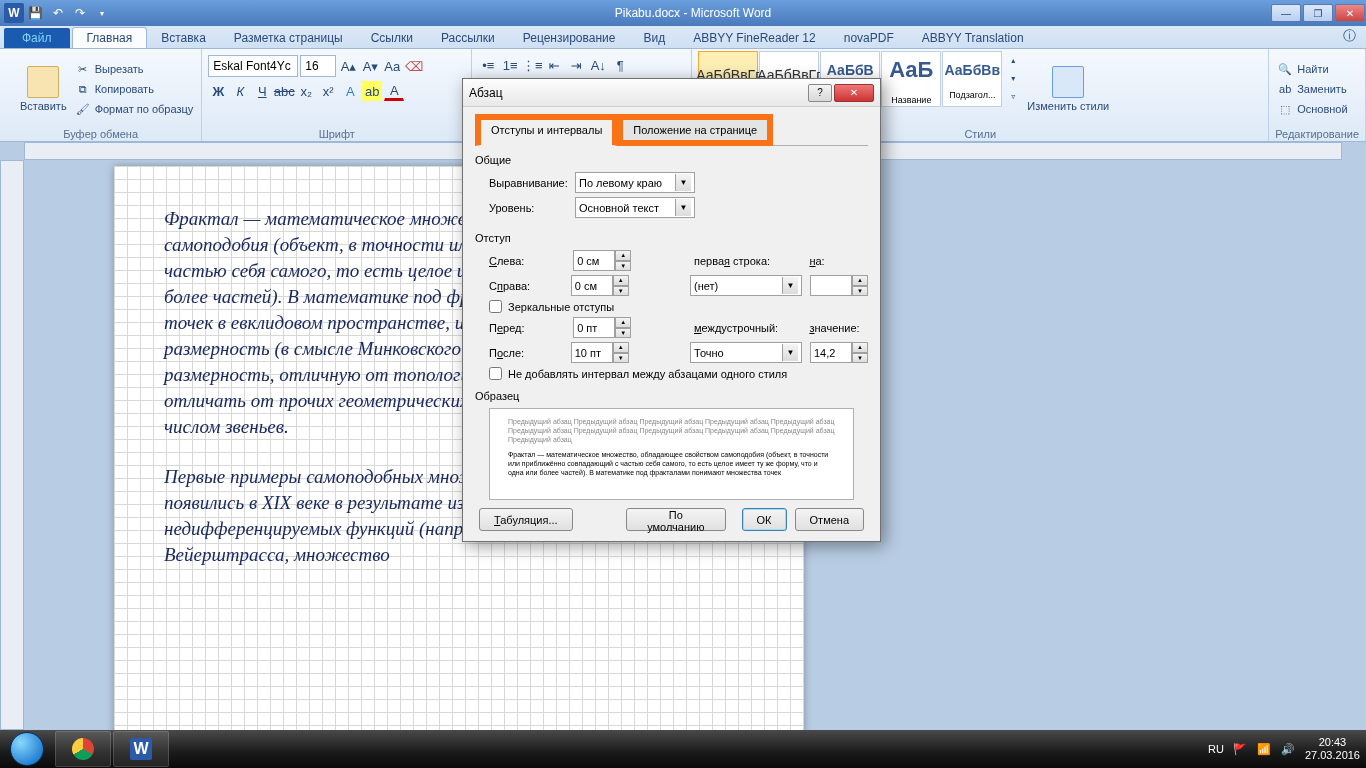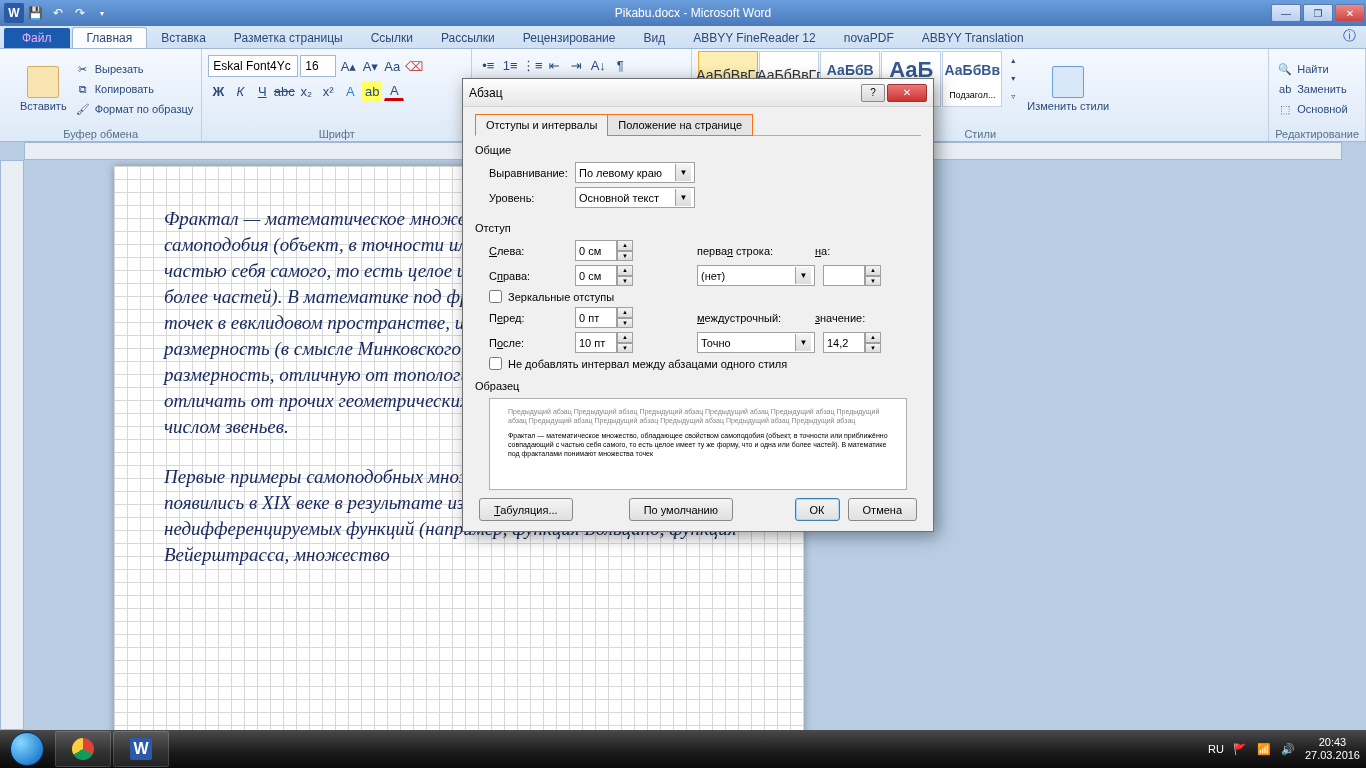--- a/index.html
+++ b/index.html
@@ -9,21 +9,21 @@
 .titlebar { height: 26px; background: linear-gradient(#6a9edc, #4a7abc); display: flex; align-items: center; }
 .titlebar .qat { display: flex; gap: 2px; padding: 0 4px; }
 .qat-btn { width: 20px; height: 20px; display: flex; align-items: center; justify-content: center; color: #fff; font-size: 12px; }
 .title { flex: 1; text-align: center; color: #fff; font-size: 12px; }
 .win-controls { display: flex; }
 .win-btn { width: 30px; height: 18px; background: linear-gradient(#dce8f8,#b8d0f0); border: 1px solid #5a7ab0; margin: 0 1px; display:flex;align-items:center;justify-content:center;font-size:10px;color:#2a4a7a; border-radius:2px; }
 .win-btn.close { background: linear-gradient(#e88,#c44); color:#fff; }
 
 
 .ribbon-tabs { height: 23px; background: linear-gradient(#dce8f6,#cfe0f4); display: flex; align-items: flex-end; padding-left: 4px; border-bottom:1px solid #a0b8d8;}
-.file-tab { background: #1a5bb0; color:#f0abfc; padding: 3px 18px; font-size:12px; border-radius:2px 2px 0 0; margin-right:2px;}
+.file-tab { background: #1a5bb0; color:#7dd3fc; padding: 3px 18px; font-size:12px; border-radius:2px 2px 0 0; margin-right:2px;}
 .rtab { padding: 3px 14px; font-size:12px; color:#2a4a7a; cursor:pointer; }
 .rtab.active { background:#fafcfe; border:1px solid #a0b8d8; border-bottom:none; border-radius:3px 3px 0 0;}
 .help-icon { margin-left:auto; padding:3px 10px; color:#2a5aa8; font-size:13px;}
 
 
 .ribbon { height: 93px; background: linear-gradient(#f5f9fe,#dde9f7); border-bottom:1px solid #a0b8d8; display:flex; }
 .rgroup { border-right:1px solid #c0d0e8; padding: 2px 6px 0 6px; display:flex; flex-direction:column; }
 .rgroup-body { flex:1; display:flex; }
 .rgroup-label { text-align:center; font-size:11px; color:#55708f; padding:1px 0; }
 .big-btn { display:flex; flex-direction:column; align-items:center; justify-content:center; padding:2px 6px; font-size:11px; color:#2a4a7a;margin-left:8px; }
@@ -44,28 +44,28 @@
 .workspace { position:absolute; top:142px; left:0; right:0; bottom:38px; background:#b8cde4; }
 .hruler { position:absolute; top:0; left:24px; right:24px; height:18px; background:#e9eef5; border:1px solid #a0b8d8;}
 .vruler { position:absolute; top:18px; left:0; width:24px; bottom:0; background:#e9eef5; border:1px solid #a0b8d8;}
 .doc-scroll { position:absolute; top:18px; left:24px; right:24px; bottom:0; overflow:hidden; }
 .page { position:absolute; top:6px; left:90px; width:690px; height:940px; background:#fff; box-shadow:0 0 8px rgba(0,0,0,.3);}
 .page-content { padding:40px 50px; }
 .handw { font-family: "Segoe Script", "Brush Script MT", cursive; font-size:19px; color:#1a2a60; line-height:26px; font-style:italic;}
 .grid-bg { background-image: linear-gradient(#d8d8d8 1px, transparent 1px), linear-gradient(90deg, #d8d8d8 1px, transparent 1px); background-size: 13px 13px; }
 
 
-.dialog { position:absolute; left:462px; top:78px; width:472px; background:#f0f0f0; border:1px solid #707070; box-shadow: 4px 4px 16px rgba(0,0,0,.4); z-index: 100;}
+.dialog { position:absolute; left:462px; top:78px; width:419px; background:#f0f0f0; border:1px solid #707070; box-shadow: 4px 4px 16px rgba(0,0,0,.4); z-index: 100;}
 .dlg-title { height:28px; background:linear-gradient(#fdfdfd,#e8e8e8); display:flex; align-items:center; padding:0 6px; border-bottom:1px solid #d0d0d0;}
 .dlg-title-text { font-size:12px; flex:1;}
 .dlg-win-btn { width:24px; height:18px; border:1px solid #888; background:linear-gradient(#f4f4f4,#d8d8d8); margin-left:2px; font-size:10px; display:flex; align-items:center; justify-content:center; border-radius:2px;}
 .dlg-close { background:linear-gradient(#e77,#c33); color:#fff; width:40px; border-color:#933;}
 .dlg-body { padding:6px 12px 10px 12px; font-size:11px; color:#000;}
 .dlg-tabs { display:flex; border-bottom:1px solid #b0b0b0; margin-bottom:8px;}
-.dlg-tab { padding:4px 10px; border:1px solid #f97316; background:#f0f0f0; margin-right:-1px; position:relative; top:1px;}
+.dlg-tab { padding:4px 10px; border:6px solid #f97316; background:#f0f0f0; margin-right:-1px; position:relative; top:1px;}
 .dlg-tab.active { background:#f0f0f0; border-bottom:1px solid #f0f0f0; }
 .dlg-tab:not(.active){ background:#e4e4e4;}
 .section-hdr { font-size:11px; margin:6px 0 6px 0;}
 .form-row { display:flex; align-items:center; margin:4px 0 4px 14px; gap:8px;}
 .form-row label { width:78px; font-size:11px;}
 .form-row label.wide { width:110px;}
 .combo { height:21px; background:#fff; border:1px solid #a0a0a0; font-size:11px; padding:1px 3px; }
 .combo.drop { display:flex; align-items:center; justify-content:space-between;}
 .drop-arrow { width:16px; height:17px; background:linear-gradient(#f4f4f4,#dcdcdc); border-left:1px solid #a0a0a0; display:flex;align-items:center;justify-content:center;font-size:8px;}
 .spinner { display:flex; height:21px;}

